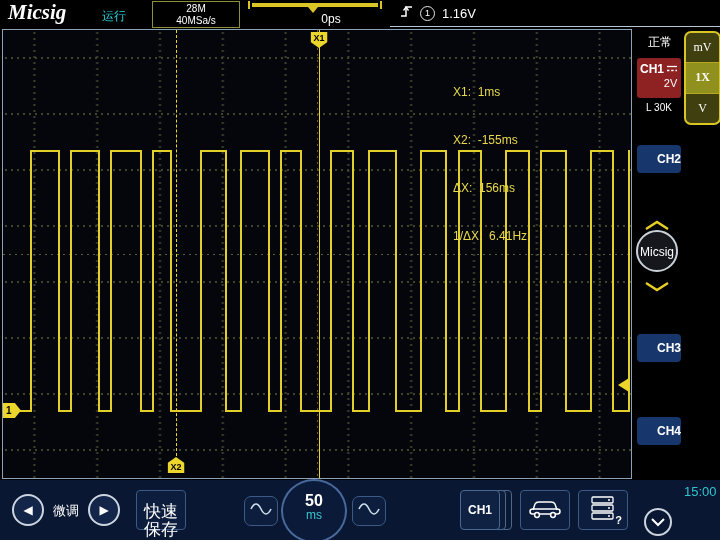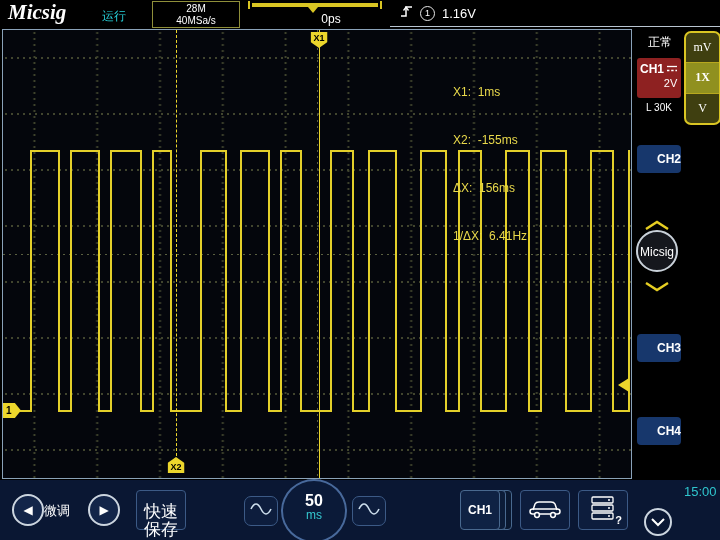--- a/index.html
+++ b/index.html
@@ -72,21 +72,21 @@
   .level-btn{position:absolute;left:2px;top:202px;width:42px;height:42px;border-radius:50%;
              border:2px solid #c9d1d9;background:#15171d;color:#fff;font-size:12px;text-align:center;
              line-height:40px;box-sizing:border-box;cursor:pointer;}
   .level-chevron{position:absolute;left:10px;width:26px;cursor:pointer;}
 
   
   .bottombar{position:absolute;left:0;top:480px;width:720px;height:60px;background:#0a1733;}
   .nav-circle{position:absolute;top:14px;width:32px;height:32px;border-radius:50%;background:#132549;
               border:2px solid #ccd5df;box-sizing:border-box;color:#fff;font-size:12px;text-align:center;
               line-height:28px;cursor:pointer;}
-  .fine-label{position:absolute;left:44px;top:22px;width:44px;color:#fff;font-size:13px;}
+  .fine-label{position:absolute;left:44px;top:22px;width:44px;text-align:center;color:#fff;font-size:13px;}
   .panel-btn{position:absolute;top:10px;height:40px;background:#0d1d3d;border:1px solid #3c5a86;
              border-radius:4px;box-sizing:border-box;cursor:pointer;}
   .quicksave{left:136px;width:50px;color:#fff;font-size:17px;text-align:center;line-height:18px;padding-top:12px;}
   .sine-btn{position:absolute;top:16px;width:34px;height:30px;background:#0d1d3d;border:1px solid #3c5a86;
             border-radius:7px;box-sizing:border-box;display:flex;align-items:center;justify-content:center;cursor:pointer;}
   .timebase{position:absolute;left:281px;top:-1px;width:66px;height:64px;border-radius:50%;background:#0b1a38;
             border:2px solid #48699b;box-sizing:border-box;text-align:center;z-index:2;cursor:pointer;}
   .tb-value{font-size:16px;font-weight:bold;color:#fff;margin-top:12px;line-height:16px;}
   .tb-unit{font-size:12px;color:#35c8d0;line-height:13px;}
   .chsel{position:absolute;left:460px;top:10px;width:54px;height:40px;cursor:pointer;}

